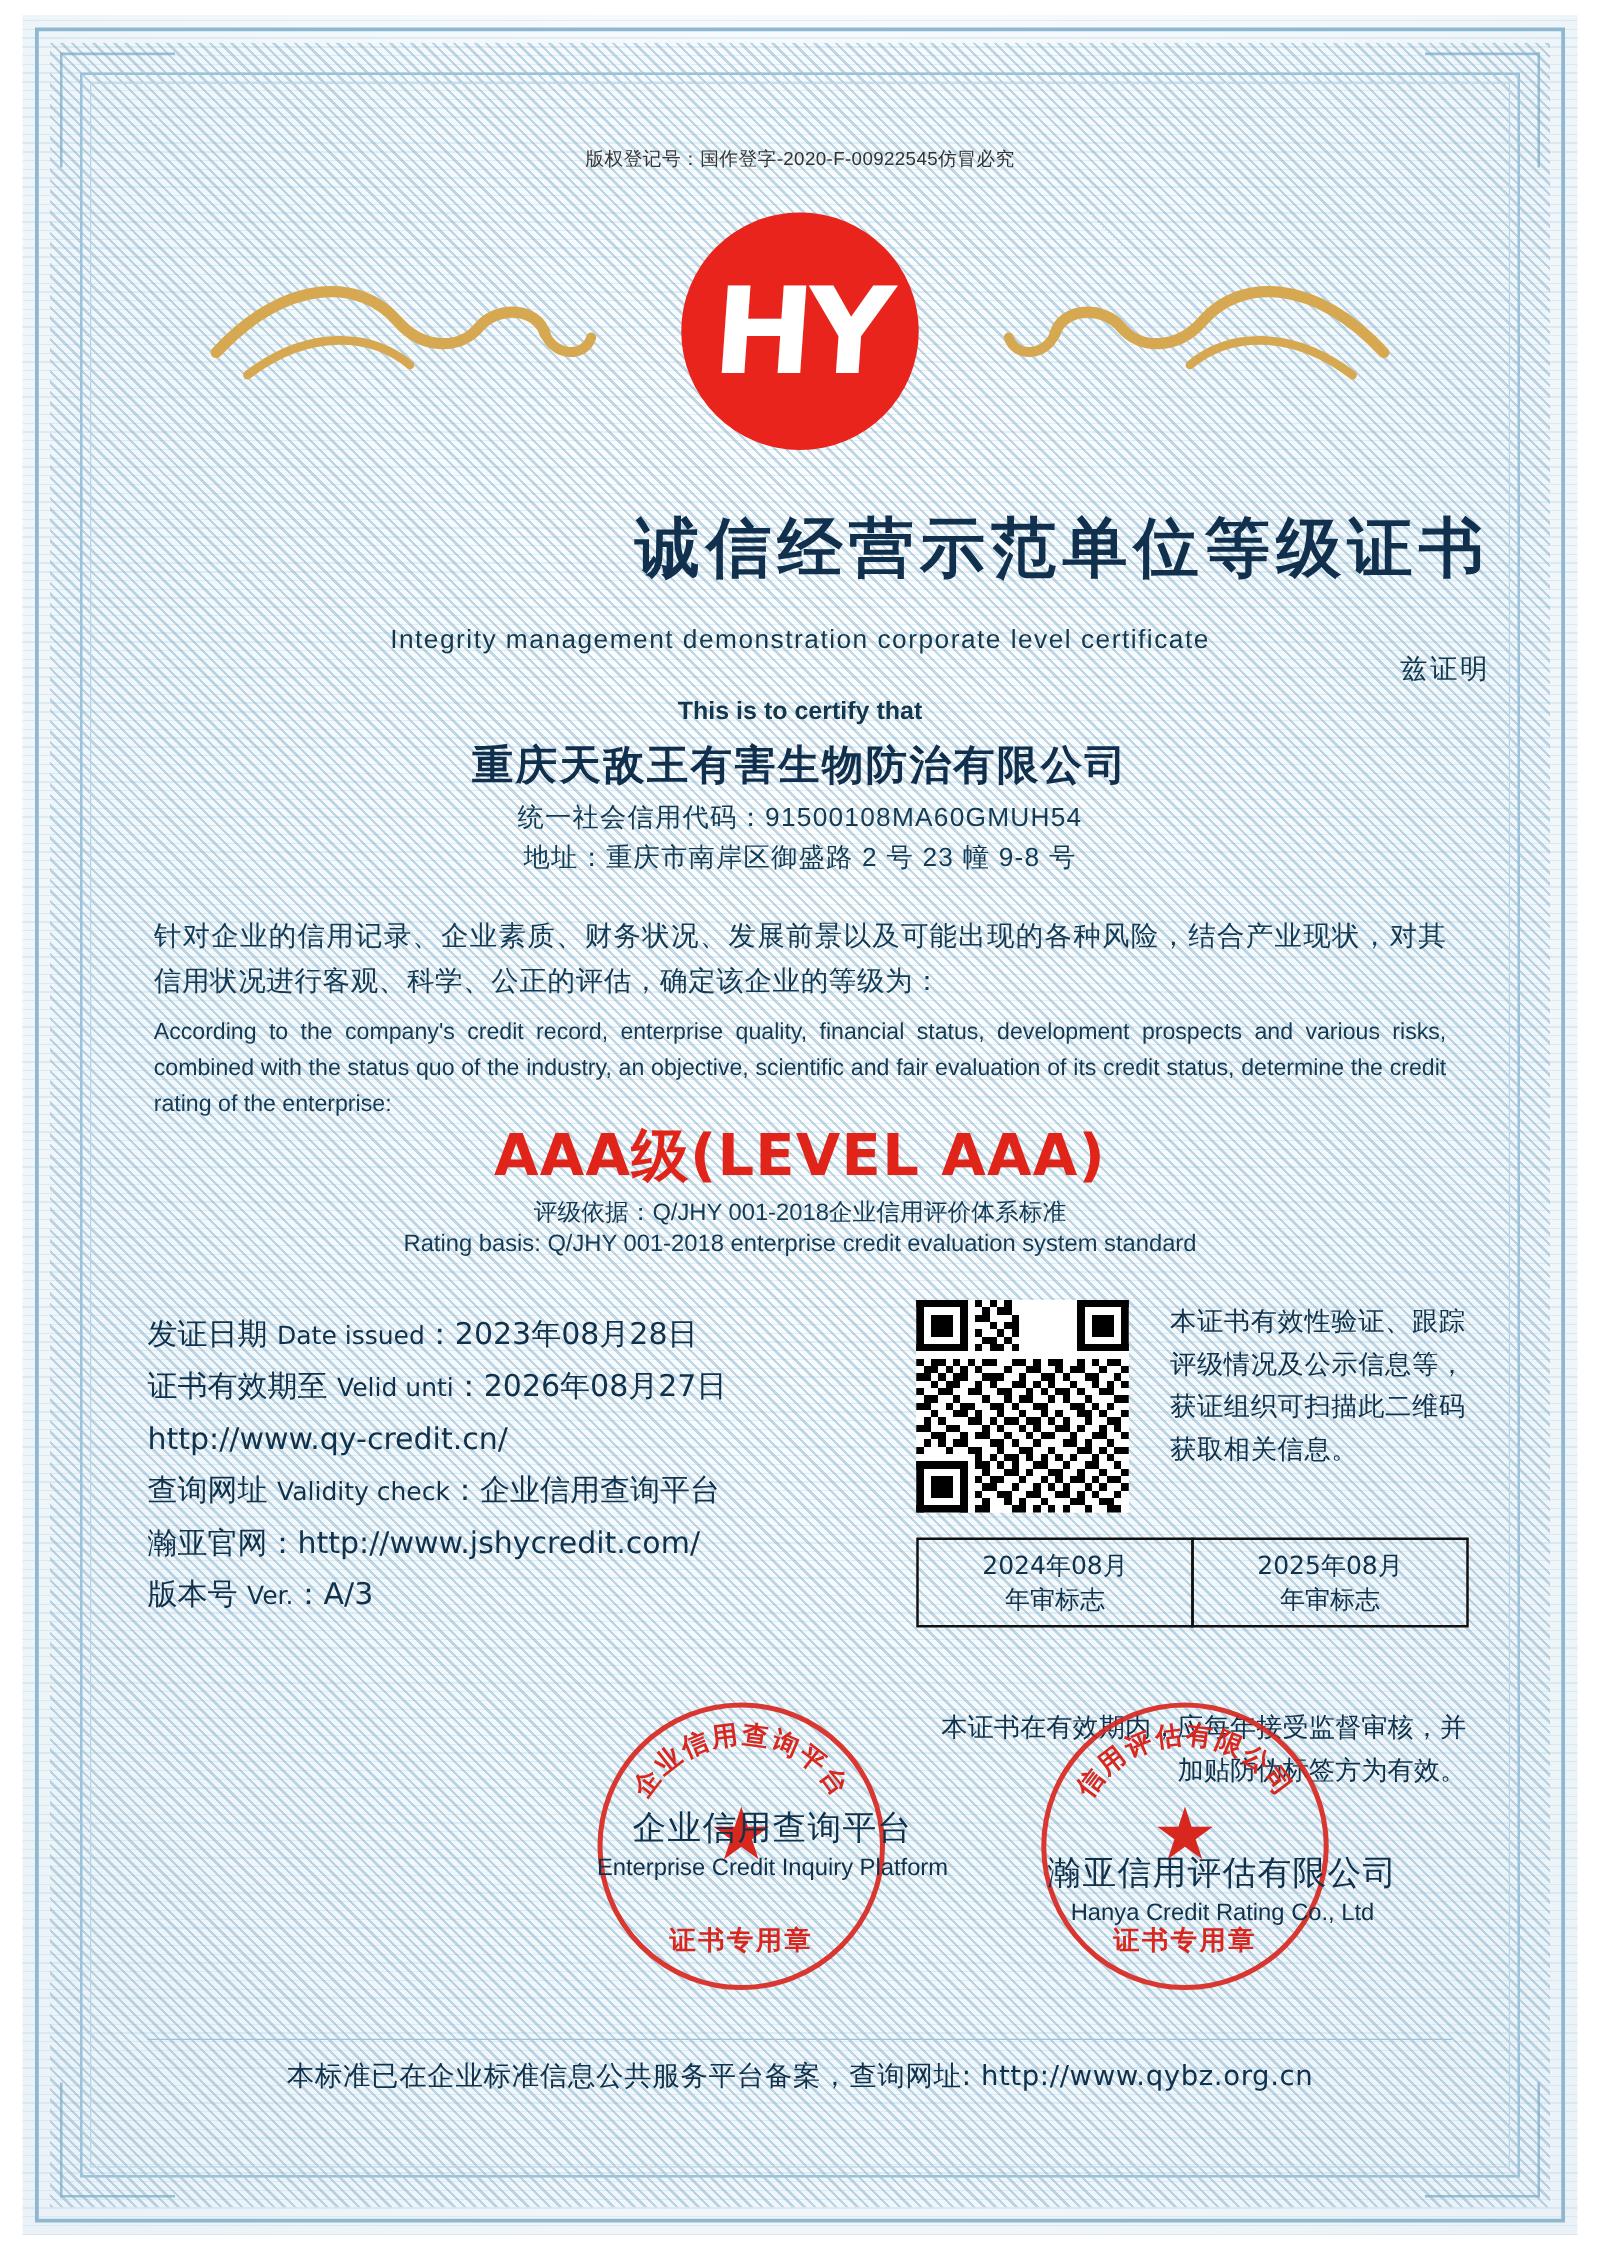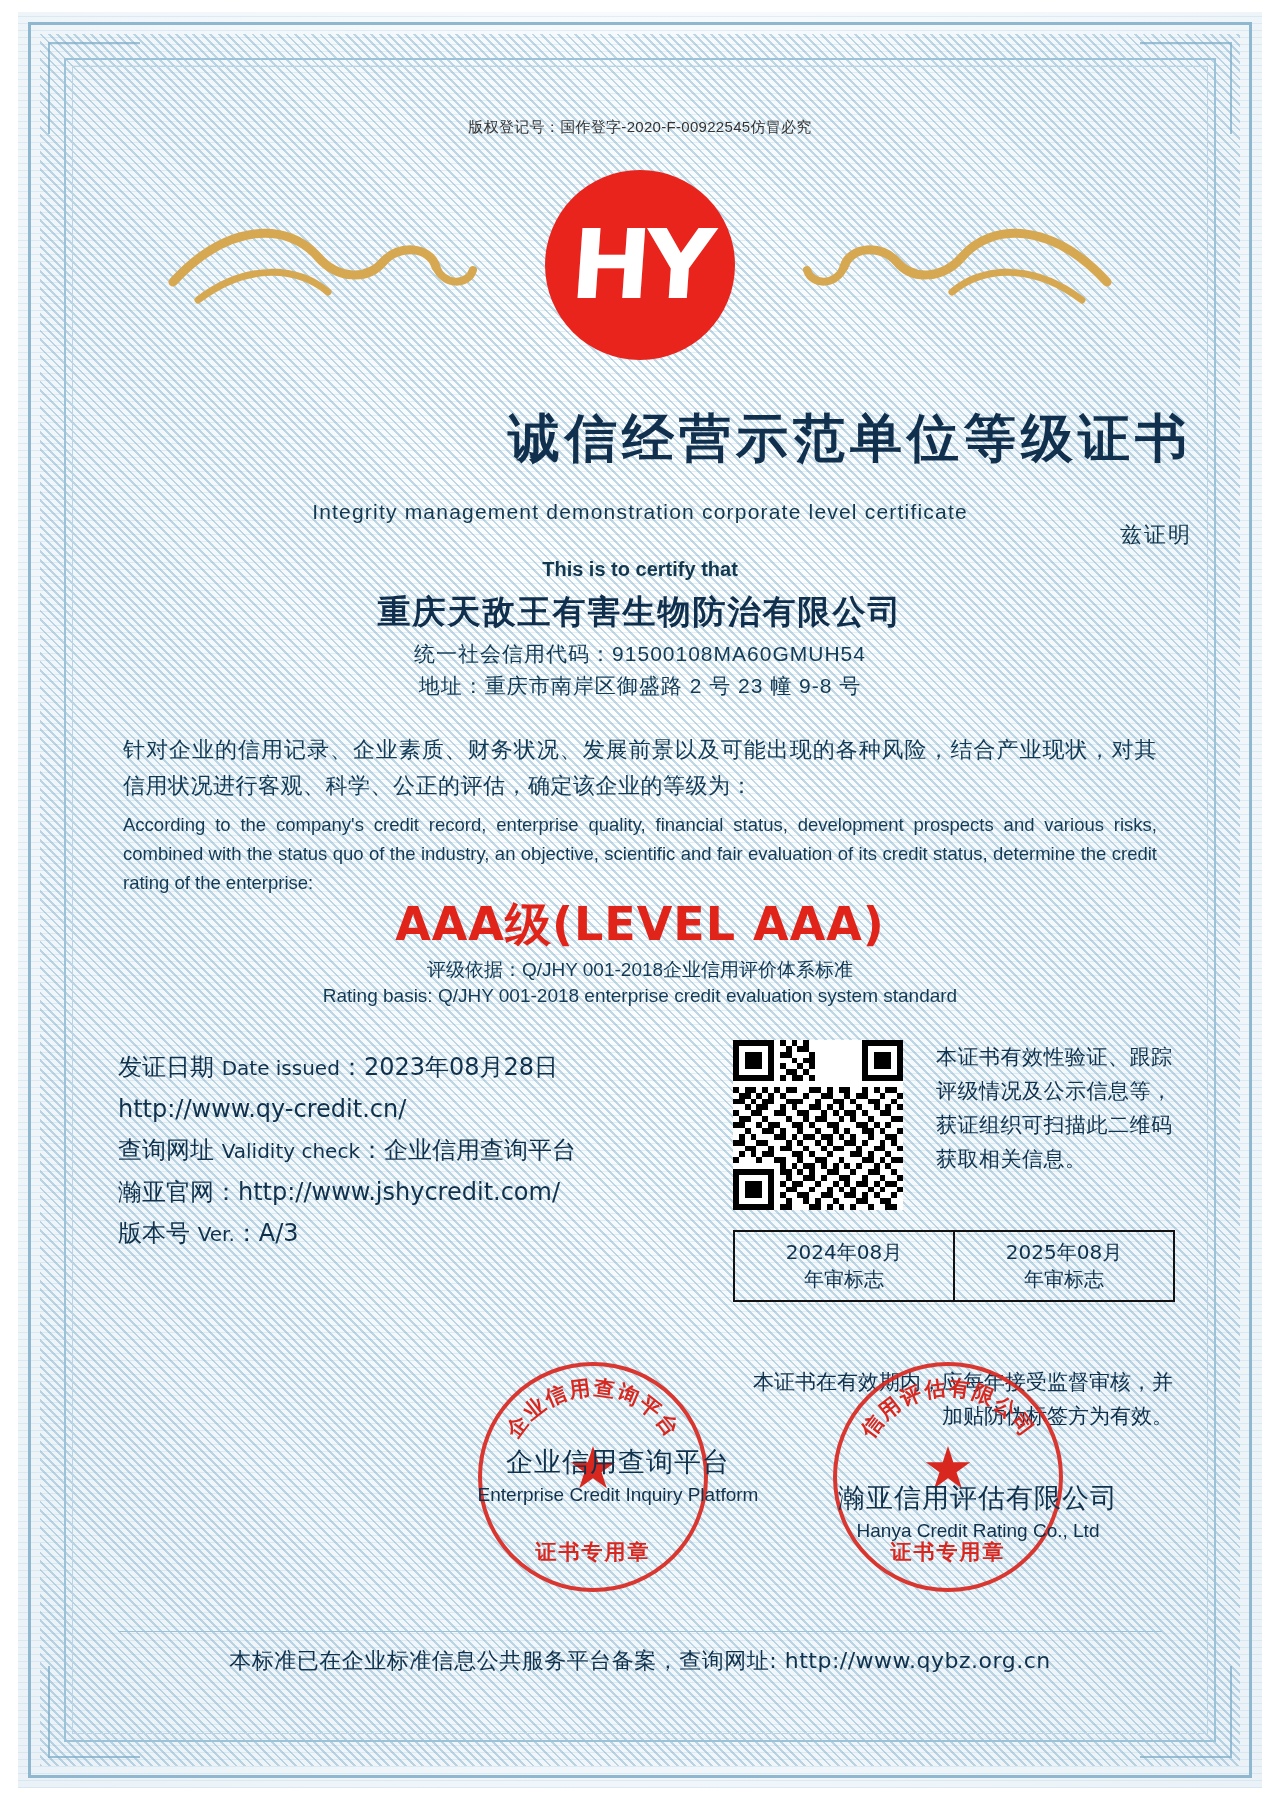--- a/index.html
+++ b/index.html
@@ -288,20 +288,24 @@
     </div>
 
     <div class="level">AAA级(LEVEL AAA)</div>
     <div class="basis-cn">评级依据：Q/JHY 001-2018企业信用评价体系标准</div>
     <div class="basis-en">Rating basis: Q/JHY 001-2018 enterprise credit evaluation system standard</div>
 
     <div class="details">
       <div class="row">
         <span>发证日期</span>
         <span class="small">Date issued</span><span>：2023年08月28日</span>
+      </div>
+      <div class="row">
+        <span>证书有效期至</span>
+        <span class="small">Velid unti</span><span>：2026年08月27日</span>
       </div>
       <div class="row">http://www.qy-credit.cn/</div>
       <div class="row">
         <span>查询网址</span>
         <span class="small">Validity check</span><span>：企业信用查询平台</span>
       </div>
       <div class="row">瀚亚官网：http://www.jshycredit.com/</div>
       <div class="row">
         <span>版本号</span>
         <span class="small">Ver.</span><span>：A/3</span>

